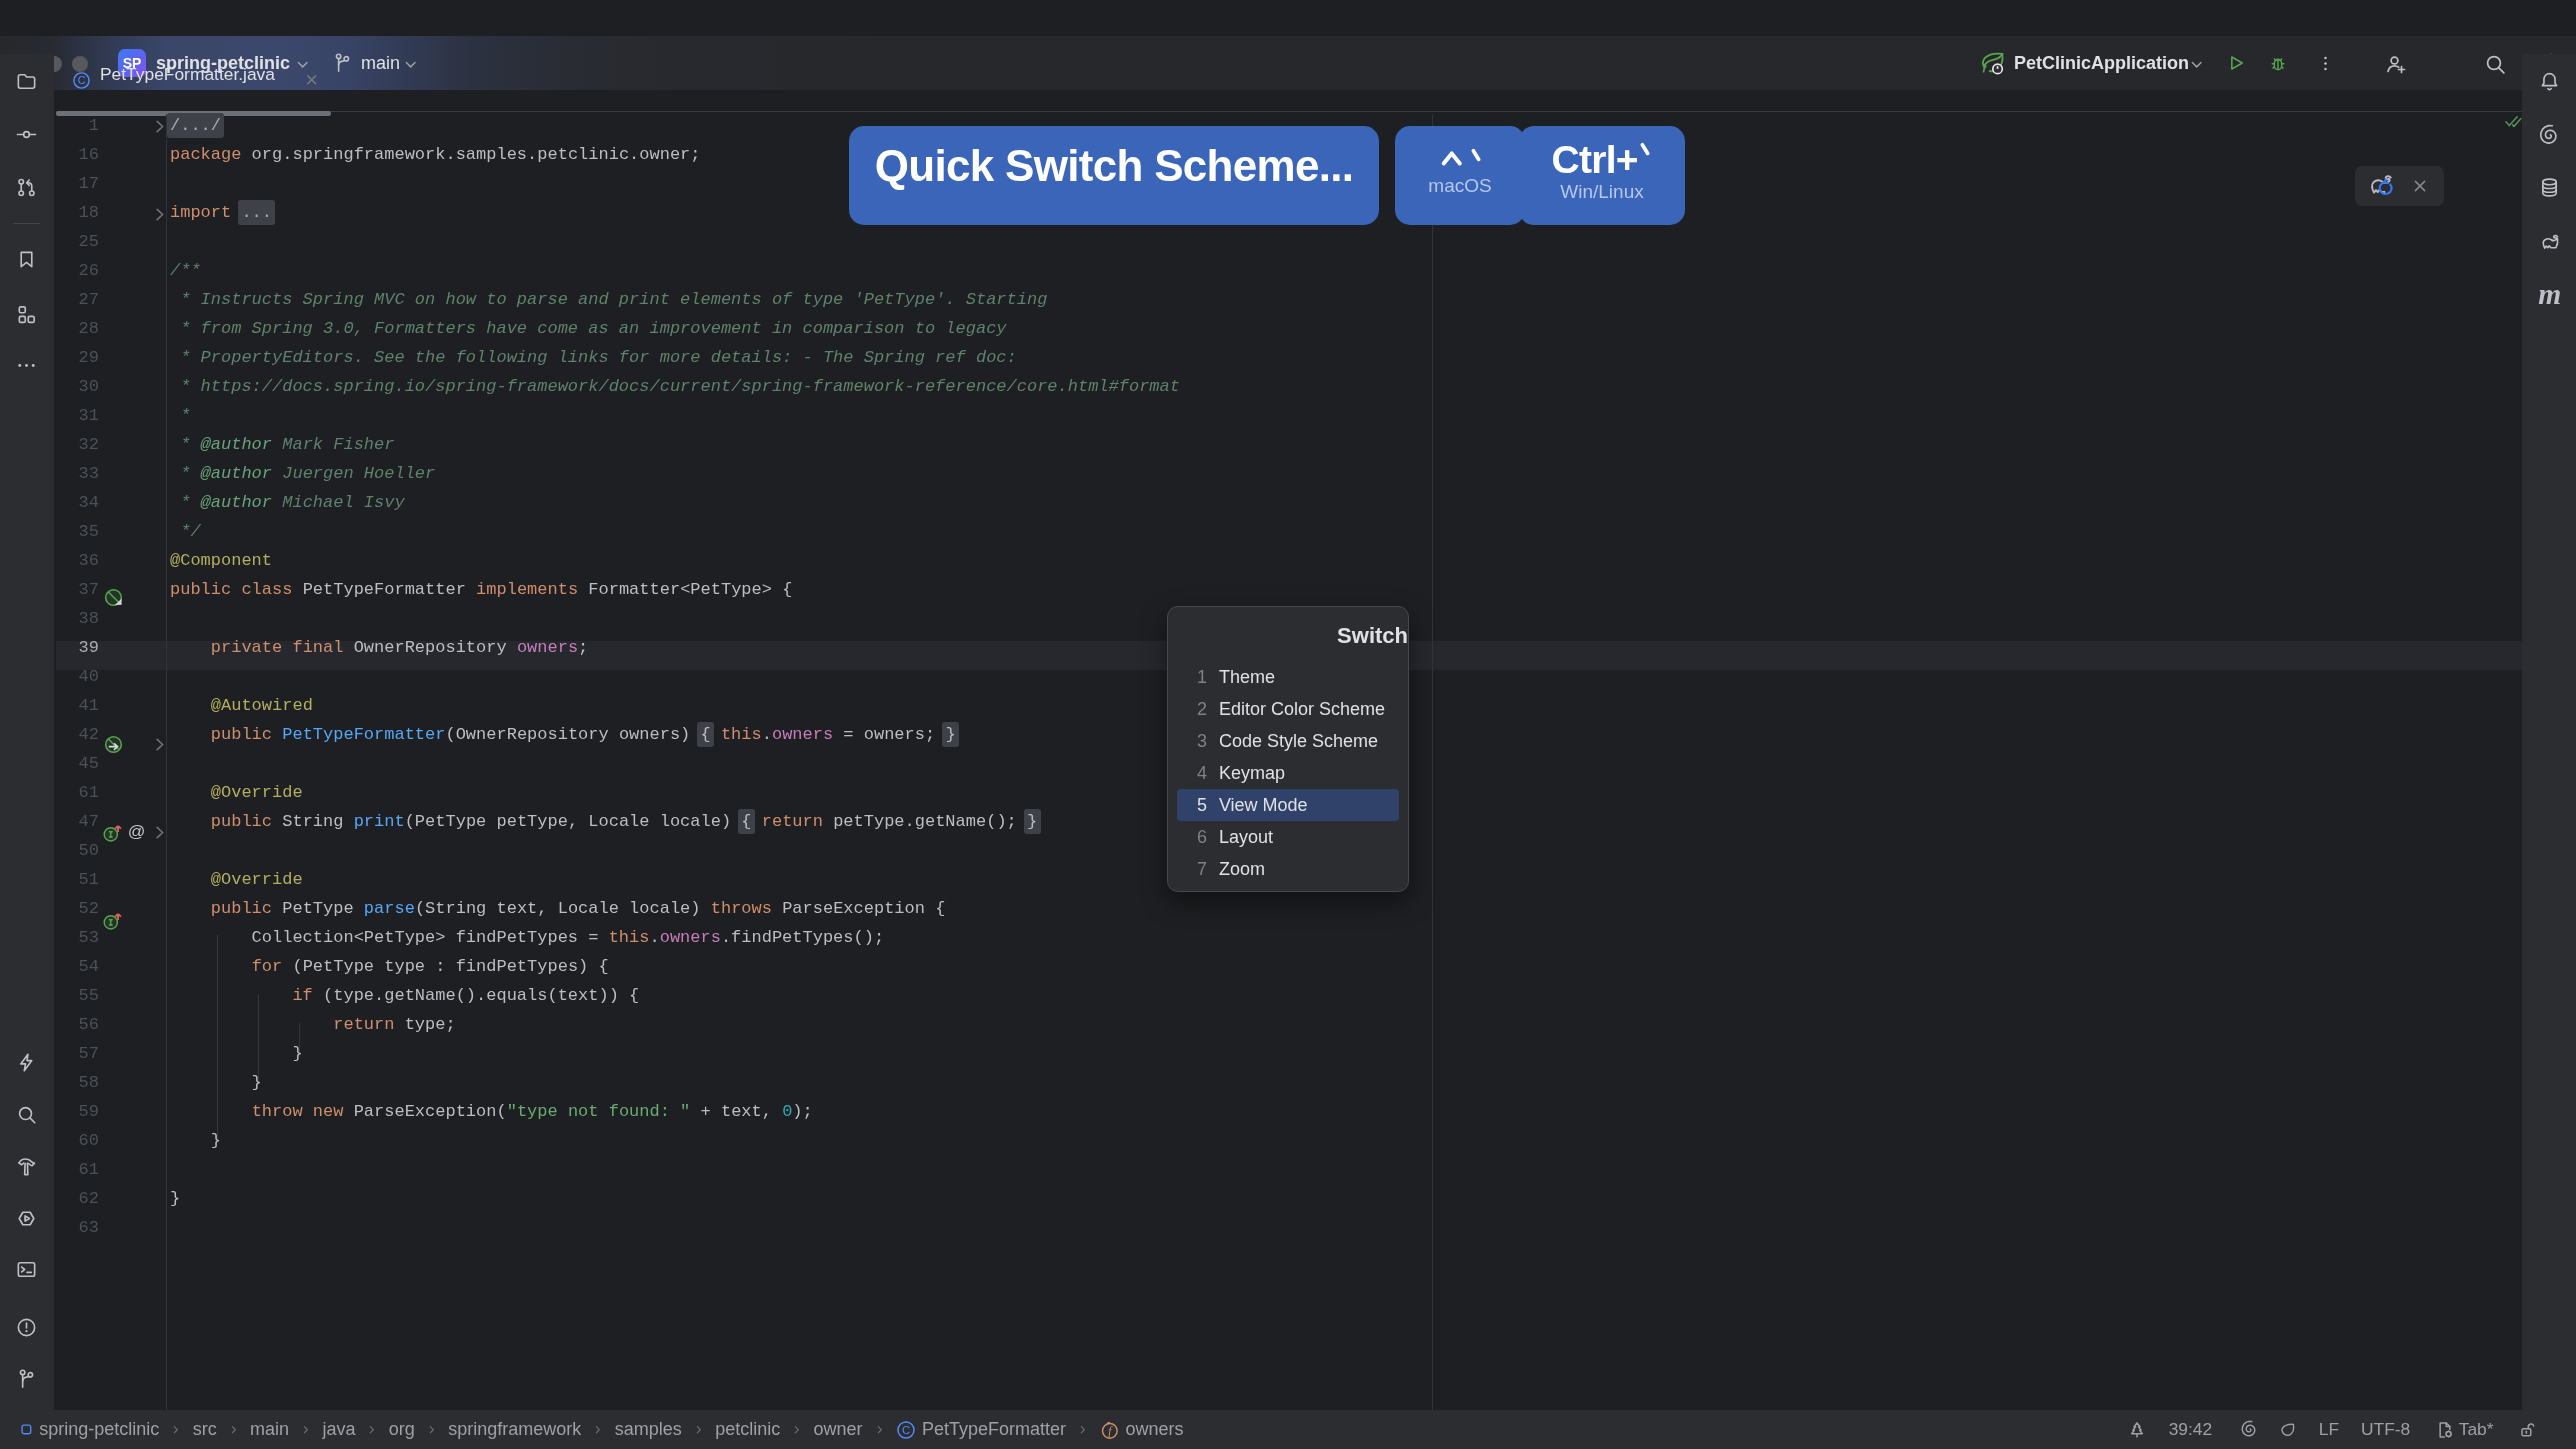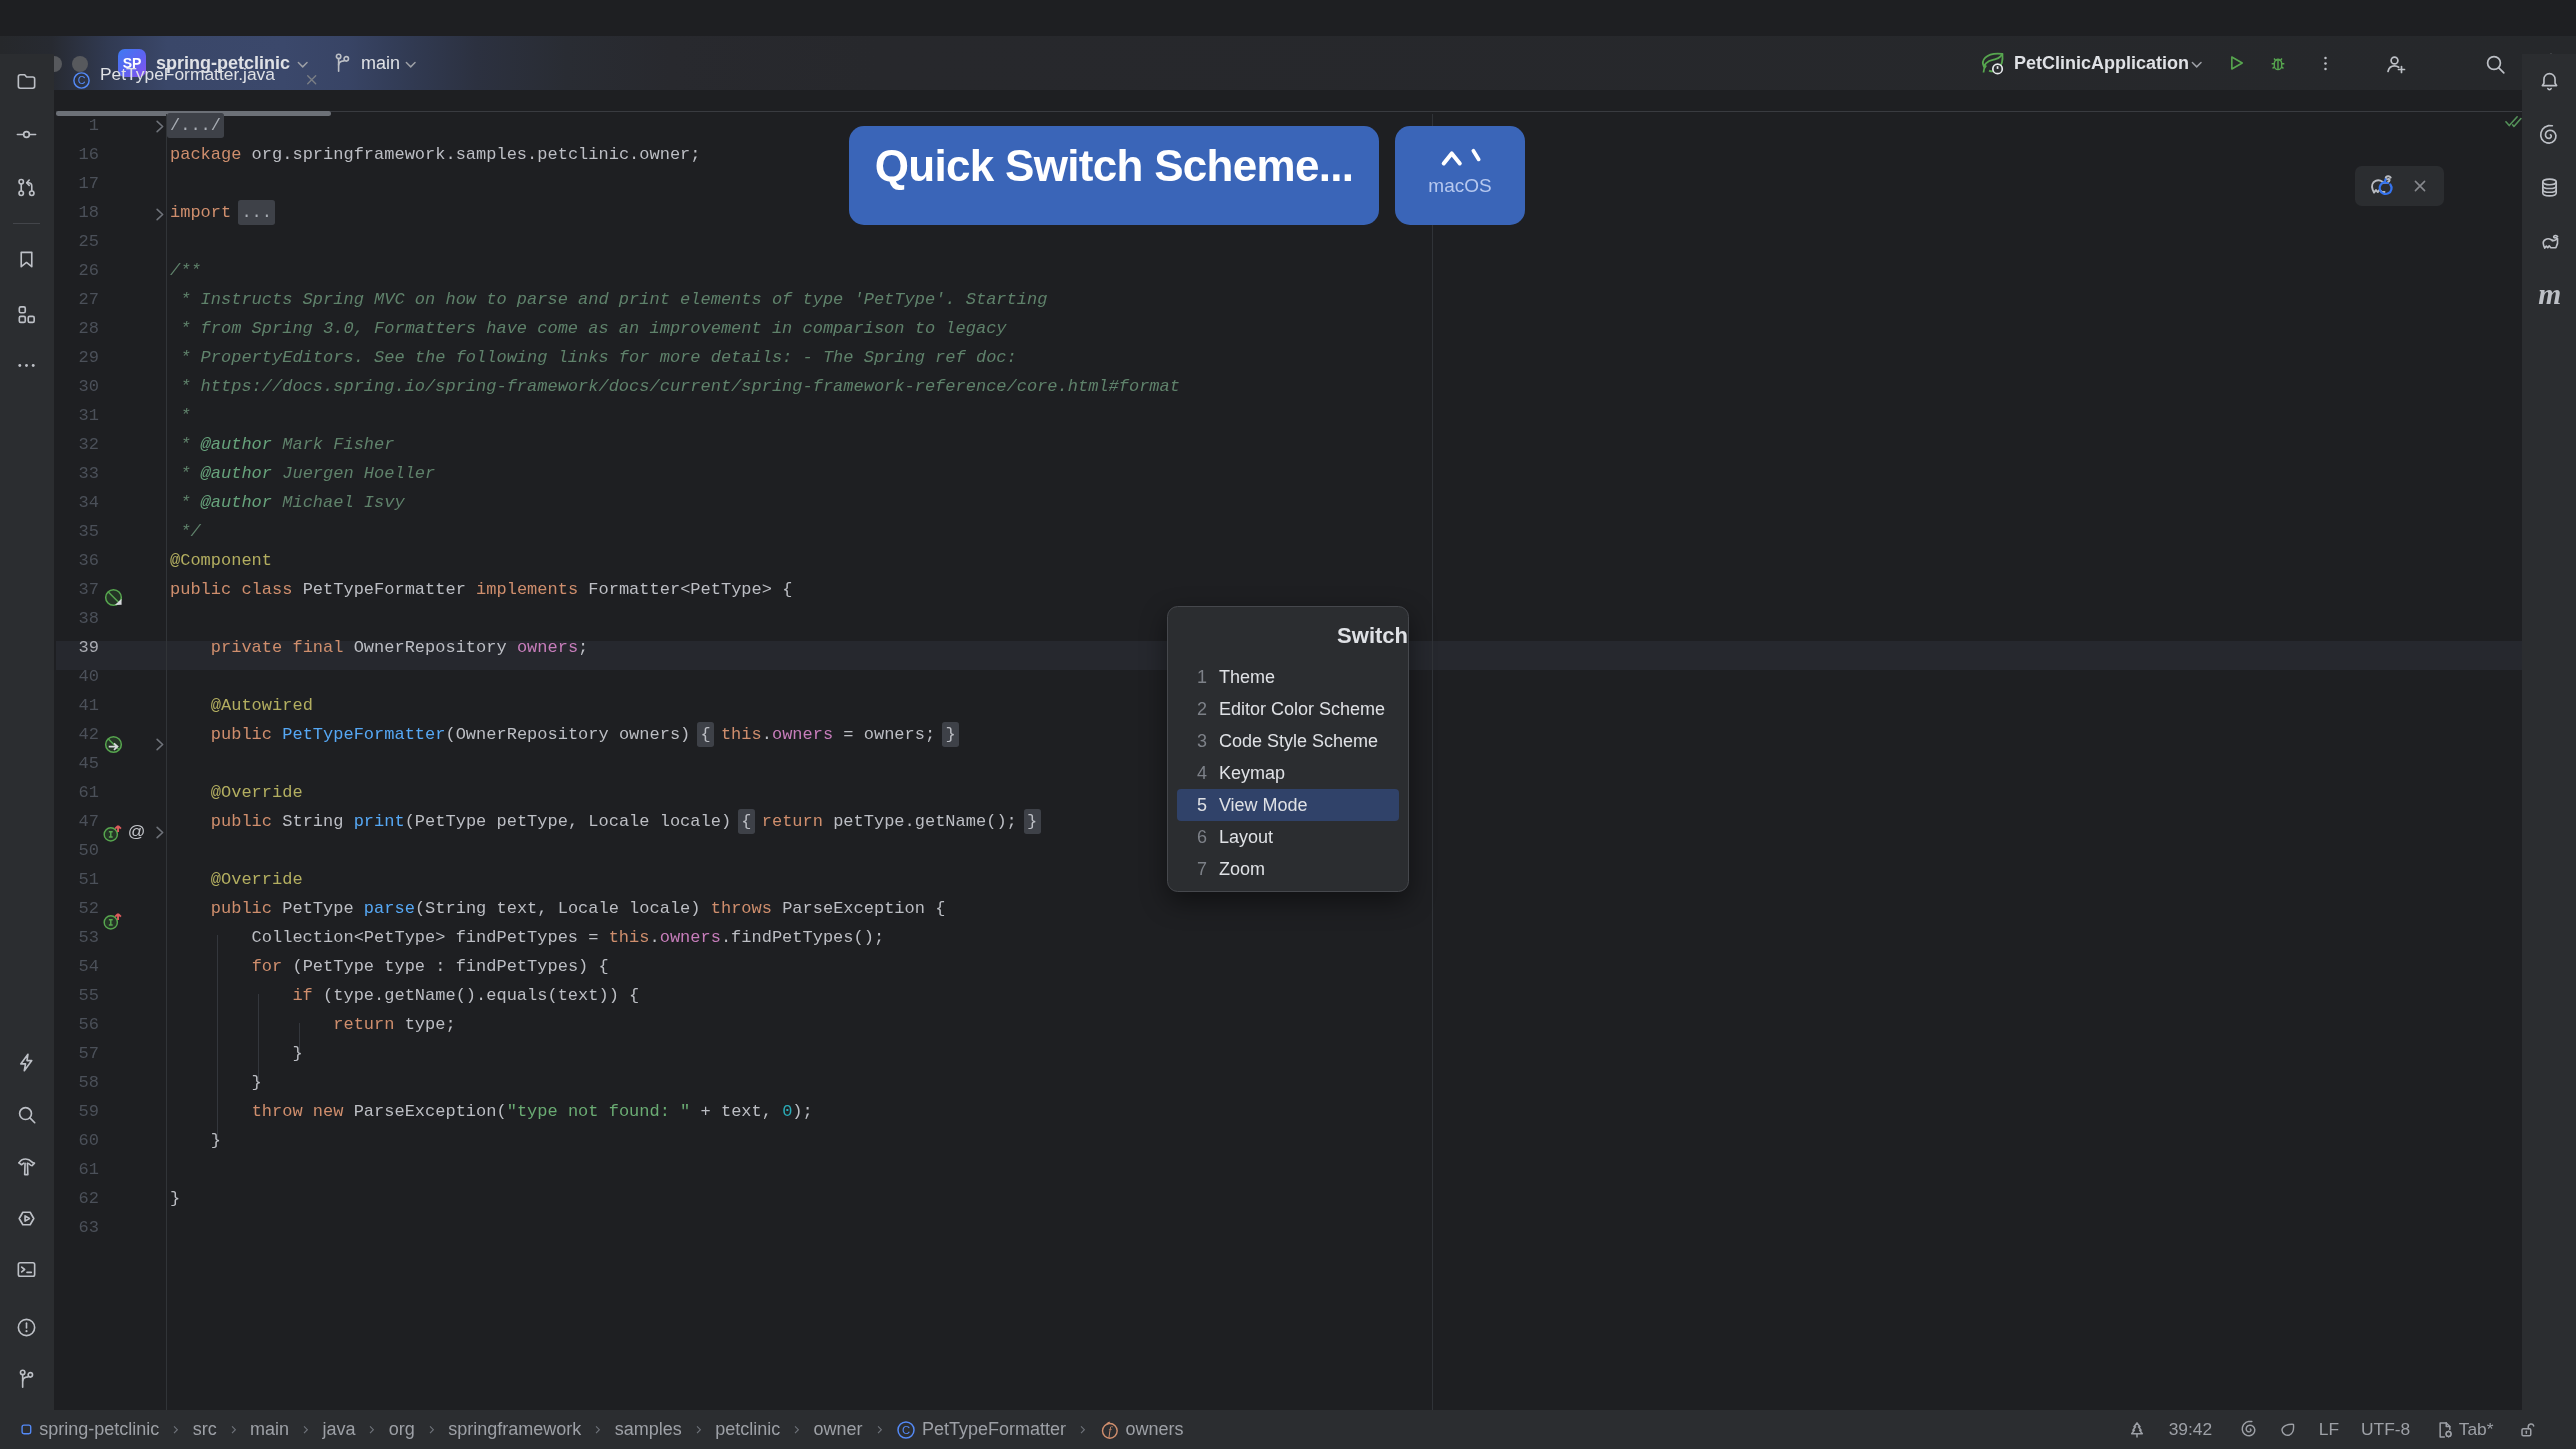--- a/index.html
+++ b/index.html
@@ -317,20 +317,26 @@
       <div class="obig">
         <svg width="29.5" height="25.5" viewBox="0 0 44 38">
           <path d="M10 26L22 11l12 15" stroke="#fff" stroke-width="6" fill="none" stroke-linecap="round" stroke-linejoin="round"></path>
         </svg>
         <svg width="13.4" height="25.5" viewBox="0 0 20 38" style="margin-left:4px">
           <path d="M5 7l8 13" stroke="#fff" stroke-width="5.5" stroke-linecap="round"></path>
         </svg>
       </div>
       <div class="osub">macOS</div>
     </div>
+<div class="okey" style="left:1519px;width:166px">
+      <div class="obig" style="font-size:39px;letter-spacing:-0.7px">Ctrl+<svg width="13.4" height="25.5" viewBox="0 0 20 38" style="margin-left:1.3px;transform:translateY(-6px)">
+          <path d="M5 7l8 13" stroke="#fff" stroke-width="5.5" stroke-linecap="round"></path>
+        </svg></div>
+      <div class="osub">Win/Linux</div>
+    </div>
 
 <div id="popup">
  <div id="ptitle">Switch</div>
  <div>
         <i>1</i>
         <b>Theme</b>
       </div>
       <div>
         <i>2</i>
         <b>Editor Color Scheme</b>

